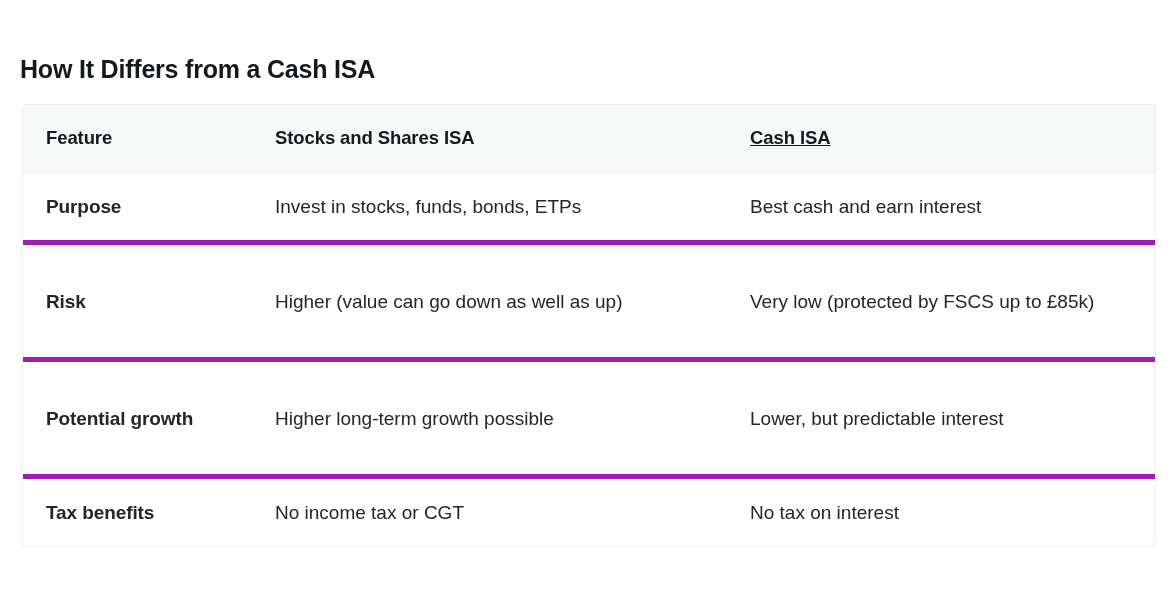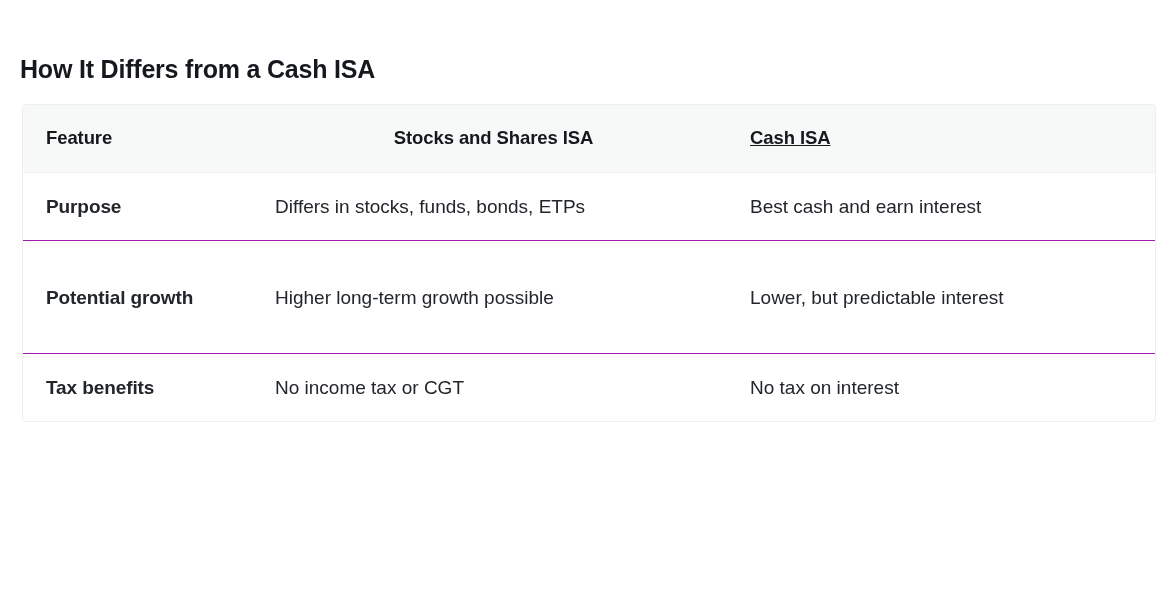--- a/index.html
+++ b/index.html
@@ -64,25 +64,25 @@
     font-size: 18.5px;
     font-weight: 700;
     color: #15181c;
     padding: 22px 18px 23px 0;
     border-bottom: 1px solid #eceef0;
     vertical-align: middle;
     letter-spacing: -0.1px;
   }
 
   table.compare thead th.h1 { padding-left: 23px; }
-  table.compare thead th.h2 { padding-left: 22px; text-align: center; }
+  table.compare thead th.h2 { padding-left: 22px; }
   table.compare thead th.h3 { padding-left: 20px; text-decoration: underline; }
 
   table.compare tbody td {
-    border-bottom: 1px solid #a21caf;
+    border-bottom: 5px solid #a21caf;
     font-size: 19px;
     color: #22262b;
     line-height: 37px;
     padding-top: 15px;
     padding-bottom: 15px;
     vertical-align: middle;
   }
 
   table.compare tbody tr:last-child td {
     border-bottom: none;
@@ -127,24 +127,29 @@
         <tr>
           <th class="h1">Feature</th>
           <th class="h2">Stocks and Shares ISA</th>
           <th class="h3">Cash ISA</th>
         </tr>
       </thead>
       <tbody>
 
         <tr class="short">
           <td class="feature-cell">Purpose</td>
-          <td class="val-a">Differs in stocks, funds, bonds, ETPs</td>
+          <td class="val-a">Invest in stocks, funds, bonds, ETPs</td>
           <td class="val-b">Best cash and earn interest</td>
         </tr>
 
+        <tr class="tall">
+          <td class="feature-cell">Risk</td>
+          <td class="val-a">Higher (value can go down as well as up)</td>
+          <td class="val-b">Very low (protected by FSCS up to £85k)</td>
+        </tr>
 
         <tr class="tall">
           <td class="feature-cell">Potential growth</td>
           <td class="val-a">Higher long-term growth possible</td>
           <td class="val-b">Lower, but predictable interest</td>
         </tr>
 
 
         <tr class="short">
           <td class="feature-cell">Tax benefits</td>

